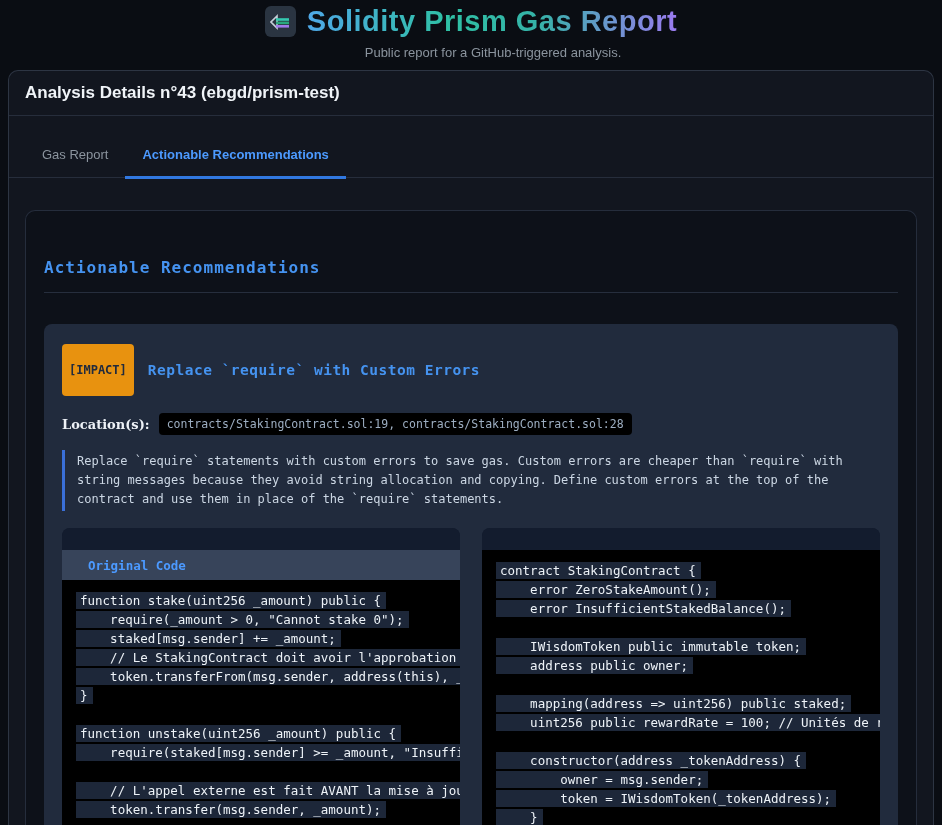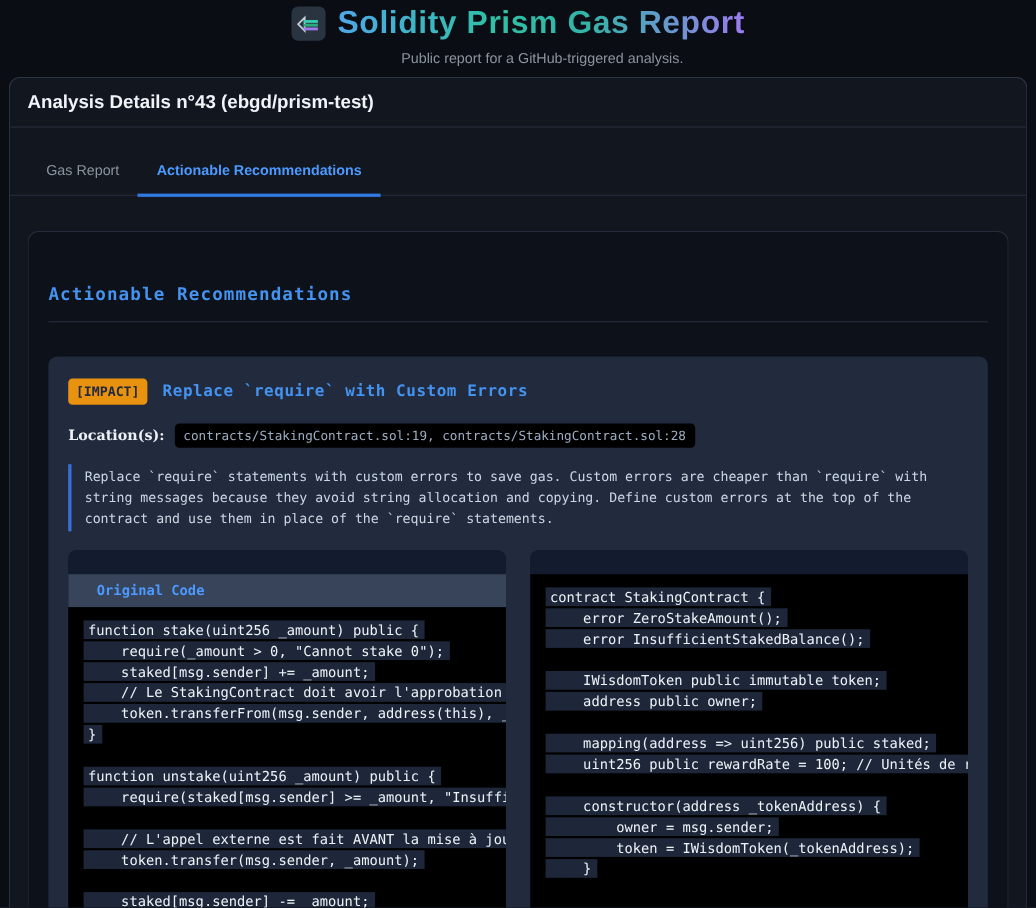--- a/index.html
+++ b/index.html
@@ -59,21 +59,21 @@
   .section-rule { border: none; border-top: 1px solid #262e3d; margin-top: 15px; }
 
   
   .rec-card {
     margin-top: 31px; background: #212b3d; border-radius: 8px;
     padding: 20px 18px; height: 640px;
   }
   .badge-row { display: flex; align-items: center; gap: 14px; }
   .impact-badge {
     font-family: "DejaVu Sans Mono", monospace; font-size: 12px; font-weight: bold;
-    background: #e8920f; color: #212b3d; padding: 5px 7px; border-radius: 4px;
+    background: #e8920f; color: #212b3d; padding: 19px 7px; border-radius: 4px;
   }
   .rec-title {
     font-family: "DejaVu Sans Mono", monospace; font-size: 14.5px; font-weight: bold;
     color: #4593f0; letter-spacing: 0.5px;
   }
   .loc-row { margin-top: 17px; display: flex; align-items: center; }
   .loc-label {
     font-family: "DejaVu Serif", serif; font-weight: bold; font-size: 13px; color: #eef2f7;
   }
   .loc-chip {

